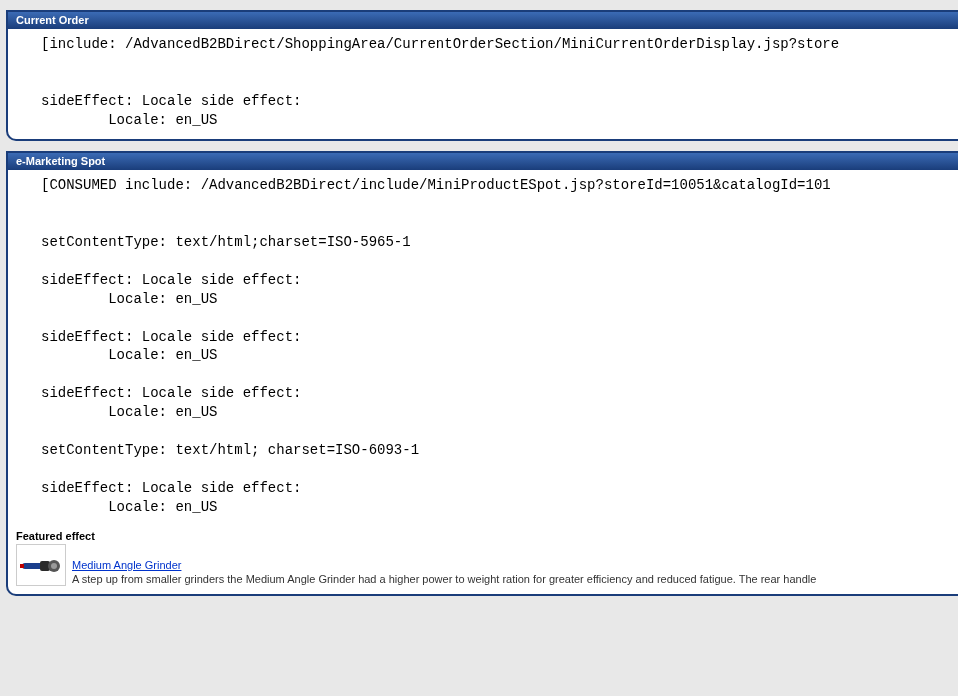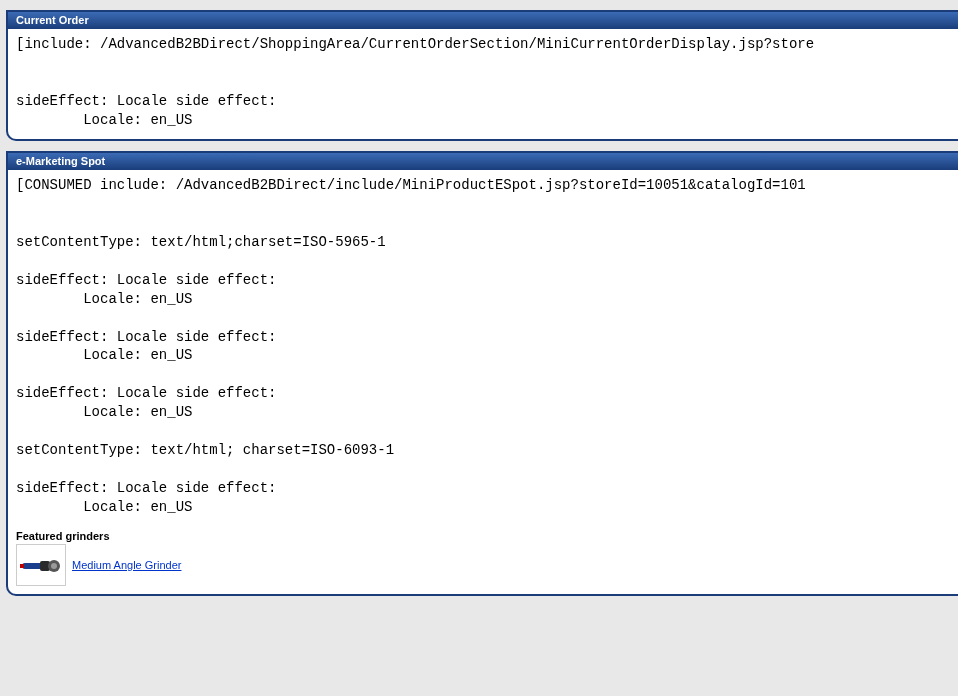--- a/index.html
+++ b/index.html
@@ -35,33 +35,34 @@
     font-size: 14px;
     line-height: 1.35;
     white-space: pre;
     color: #000;
     overflow: hidden;
   }
   .mono-line {
     font-family: "Courier New", monospace;
     font-size: 14px;
     white-space: pre;
+    margin-left: 25px;
   }
   .featured-section {
     padding: 0 8px 8px 8px;
     font-family: Verdana, Arial, sans-serif;
   }
   .featured-heading {
     font-weight: bold;
     font-size: 11px;
     margin: 4px 0 2px 0;
   }
   .featured-row {
     display: flex;
-    align-items: center;
+    align-items: flex-end;
   }
   .thumb {
     width: 48px;
     height: 40px;
     border: 1px solid #ccc;
     background: #fff;
     margin-right: 6px;
     display: flex;
     align-items: center;
     justify-content: center;
@@ -117,29 +118,30 @@
 <span class="mono-line">sideEffect: Locale side effect:</span>
 <span class="mono-line">        Locale: en_US</span>
 
 <span class="mono-line">setContentType: text/html; charset=ISO-6093-1</span>
 
 <span class="mono-line">sideEffect: Locale side effect:</span>
 <span class="mono-line">        Locale: en_US</span>
 </div>
 
   <div class="featured-section">
-    <div class="featured-heading">Featured grinders</div>
+    <div class="featured-heading">Featured effect</div>
     <div class="featured-row">
       <div class="thumb">
         <svg viewBox="0 0 42 24">
           <rect x="2" y="10" width="22" height="6" rx="3" fill="#1a3e8c"></rect>
           <rect x="20" y="8" width="10" height="10" rx="2" fill="#2a2a2a"></rect>
           <circle cx="34" cy="13" r="6" fill="#555"></circle>
           <circle cx="34" cy="13" r="3" fill="#999"></circle>
           <rect x="0" y="11" width="4" height="4" fill="#b00"></rect>
         </svg>
       </div>
       <div class="featured-text">
         <a href="#" class="featured-link">Medium Angle Grinder</a><br>
+        <span class="featured-desc">A step up from smaller grinders the Medium Angle Grinder had a higher power to weight ration for greater efficiency and reduced fatigue. The rear handle</span>
       </div>
     </div>
   </div>
 </div>
 
 </body></html>

